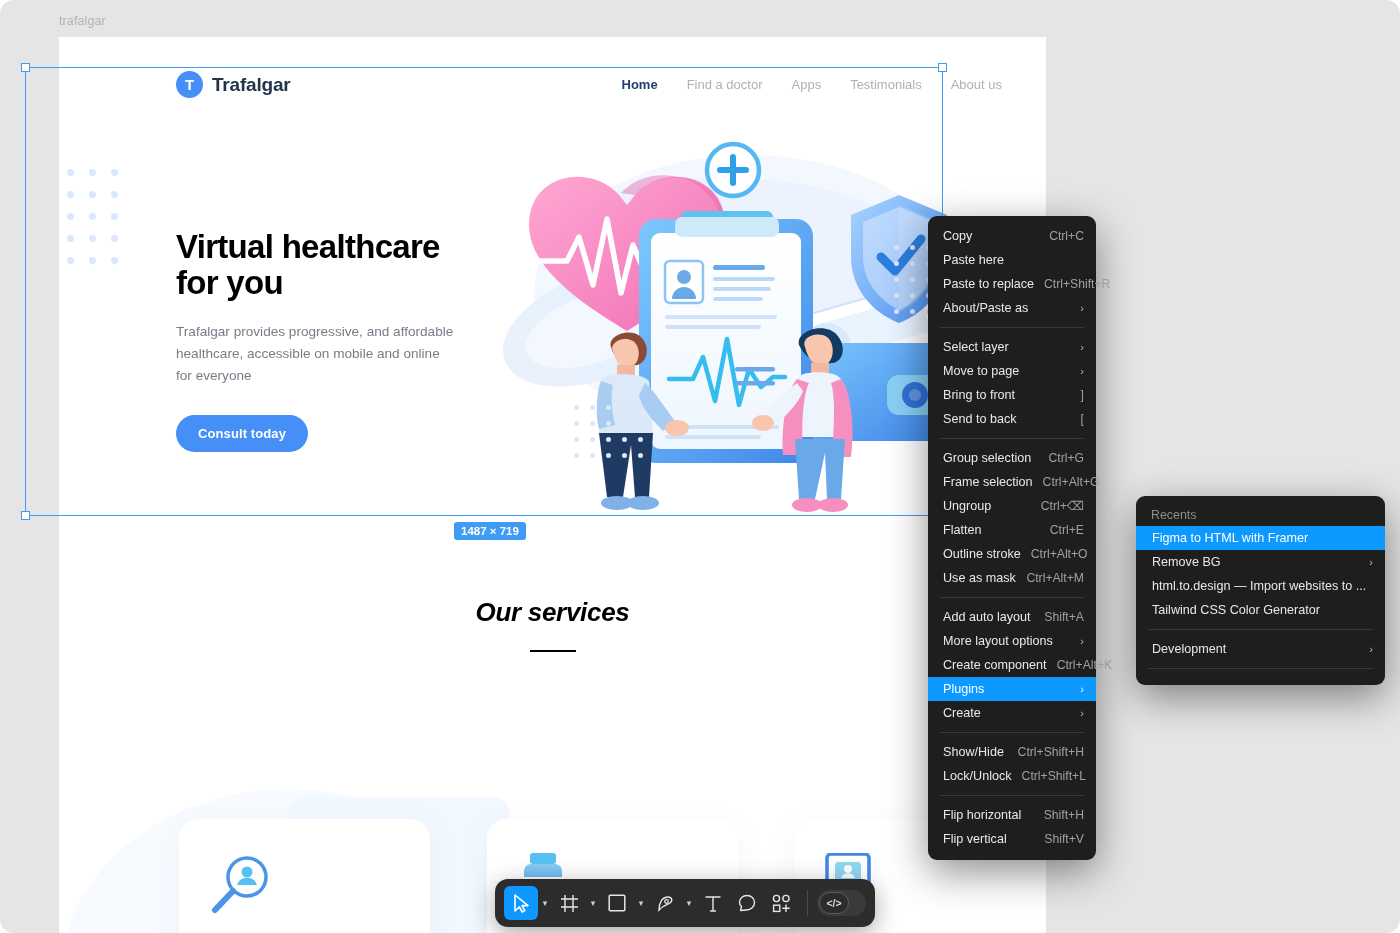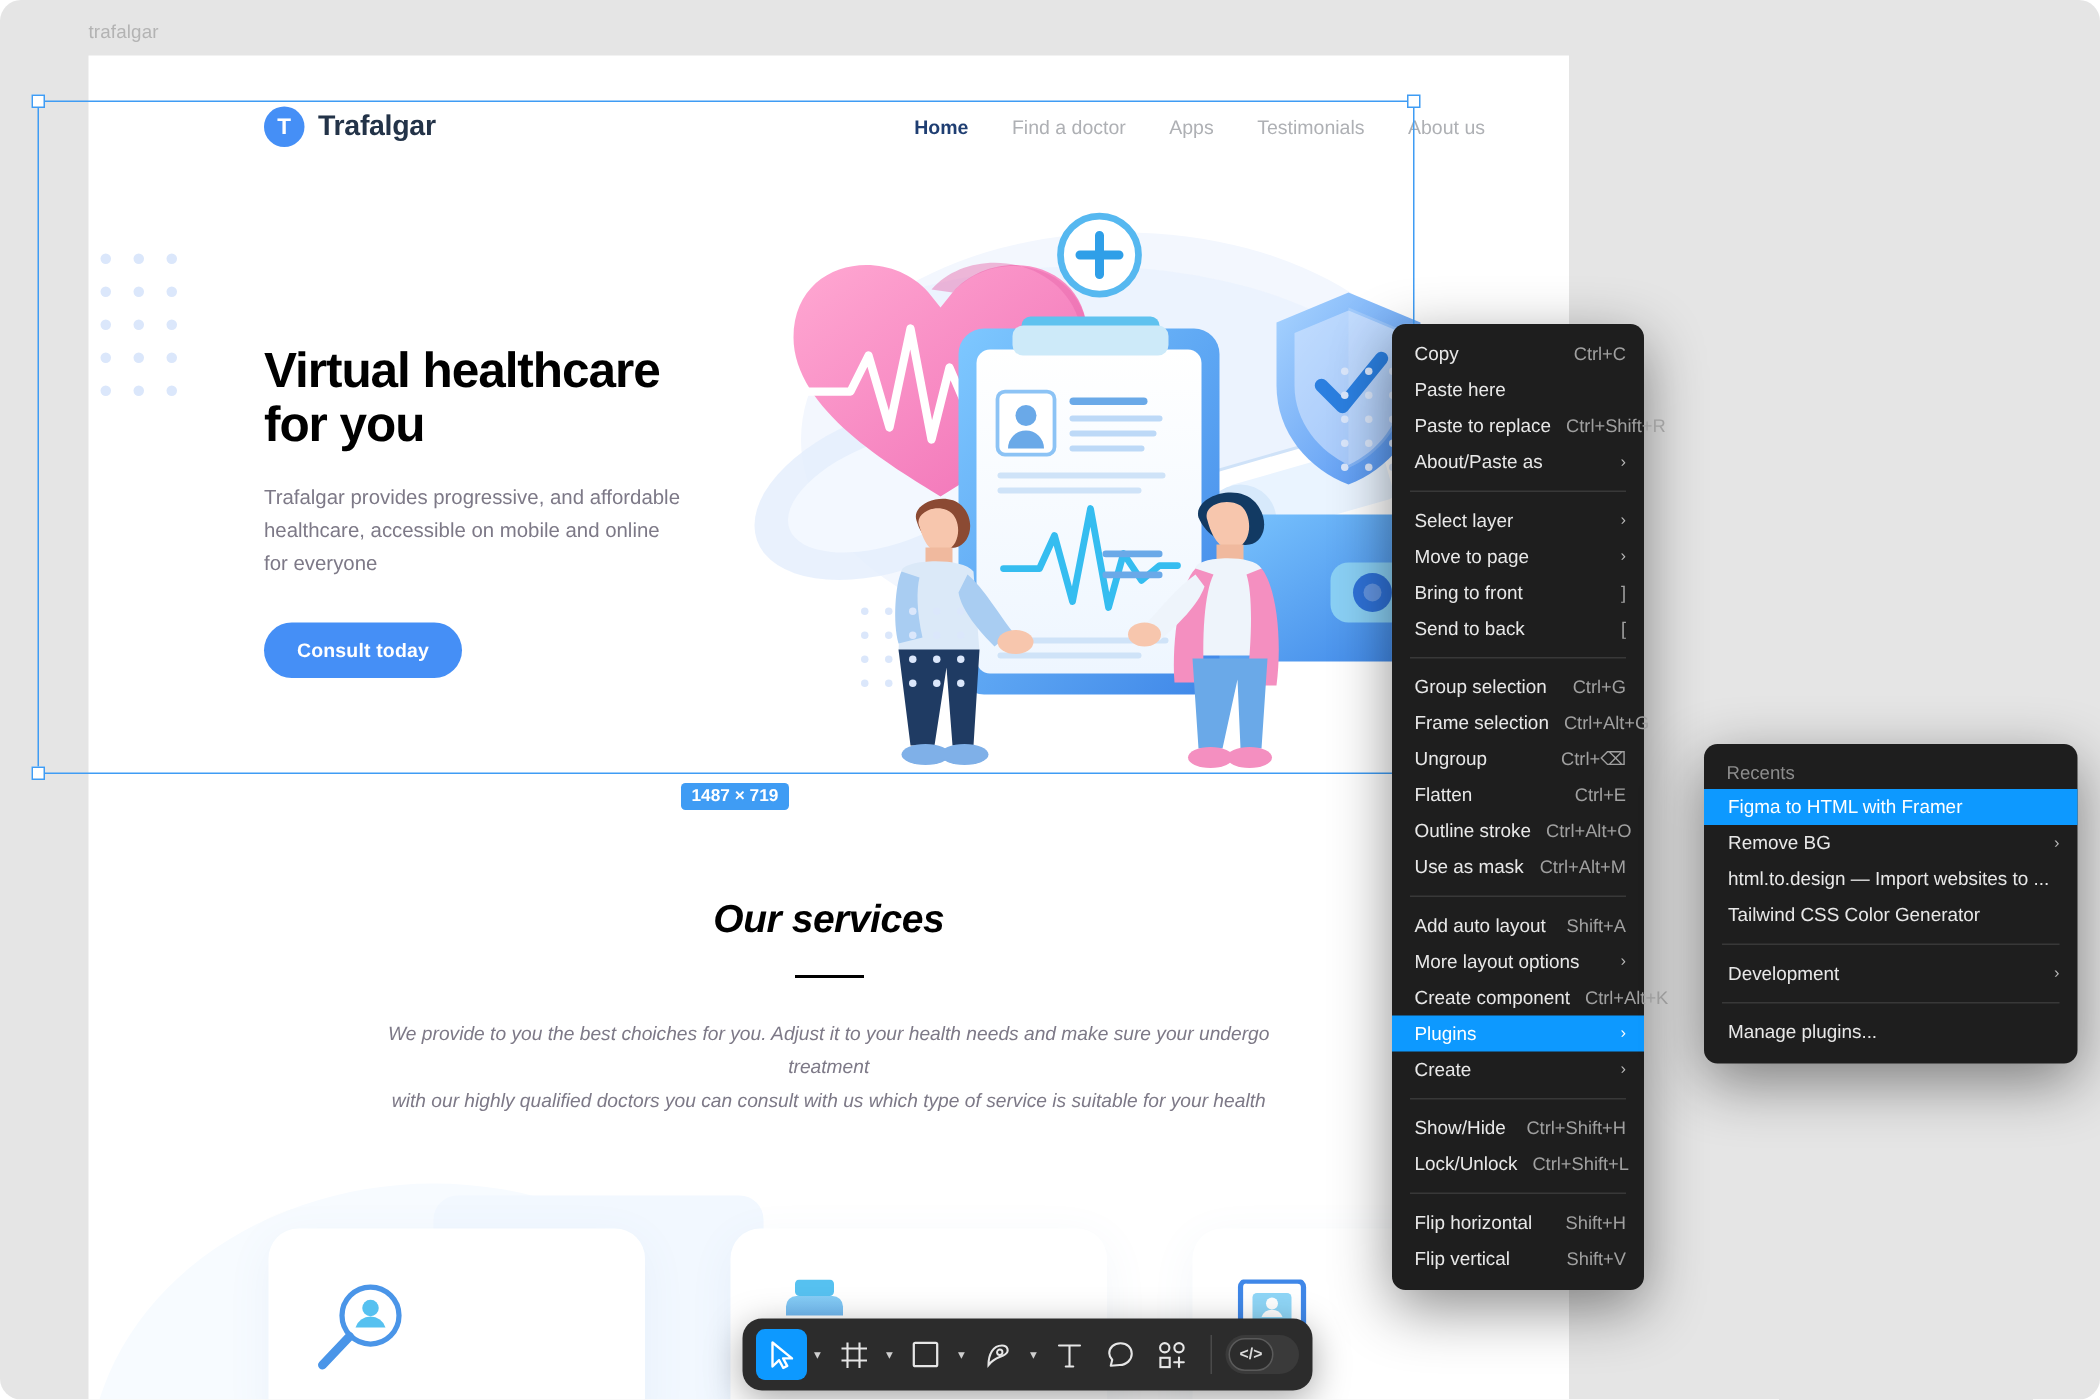--- a/index.html
+++ b/index.html
@@ -53,21 +53,21 @@
   .logo-circle {
     width: 27px; height: 27px; border-radius: 50%;
     background: #458ff6;
     color: #fff; font-size: 15px; font-weight: 700;
     display: flex; align-items: center; justify-content: center;
     letter-spacing: 0;
   }
   .logo-text { font-size: 19px; font-weight: 700; color: #233348; letter-spacing: -0.2px; }
 
   .site-nav {
-    position: absolute; right: 56px; top: 16px;
+    position: absolute; right: 44px; top: 16px;
     display: flex; align-items: flex-start; gap: 29px;
   }
   .nav-item { font-size: 13px; color: #aeb0b4; white-space: nowrap; cursor: pointer; }
   .nav-item.active { color: #1f3e72; font-weight: 700; }
 
   
   .hero { position: absolute; left: 0; top: 86px; width: 987px; height: 400px; }
 
   .dot-grid {
     position: absolute; left: 8px; top: 46px;
@@ -457,22 +457,20 @@
             <i></i>
             <i></i>
             <i></i>
         </div>
       </div>
     </div>
 
     <div class="services">
       <div class="services-title">Our services</div>
       <div class="services-rule"></div>
-      <div class="services-desc">We provide to you the best choiches for you. Adjust it to your health needs and make sure your undergo treatment
-with our highly qualified doctors you can consult with us which type of service is suitable for your health</div>
 
       <div class="svc-blob"></div>
       <div class="svc-blob2"></div>
 
       <div class="cards">
 
         <div class="card">
           <div class="card-icon">
             <svg width="62" height="60" viewBox="0 0 62 60">
               <circle cx="38" cy="22" r="19" fill="#ffffff" stroke="#4a95e8" stroke-width="3.5"></circle>
@@ -644,23 +642,20 @@
       </div>
       <div class="mi">
         <span class="lbl">Tailwind CSS Color Generator</span>
       </div>
       <div class="msep"></div>
       <div class="mi">
         <span class="lbl">Development</span>
         <span class="arw">›</span>
       </div>
       <div class="msep"></div>
-      <div class="mi">
-        <span class="lbl">Manage plugins...</span>
-      </div>
     </div>
 
   <div id="toolbar">
 
     <div class="tool active">
       <svg width="17" height="19" viewBox="0 0 17 19">
           <path d="M2 1 L2 17 L6.4 12.8 L9.2 18 L11.8 16.6 L9.1 11.6 L15 11.6 Z" fill="none" stroke="#fff" stroke-width="1.6" stroke-linejoin="round"></path>
         </svg>
     </div>
     <div class="caret">▾</div>

